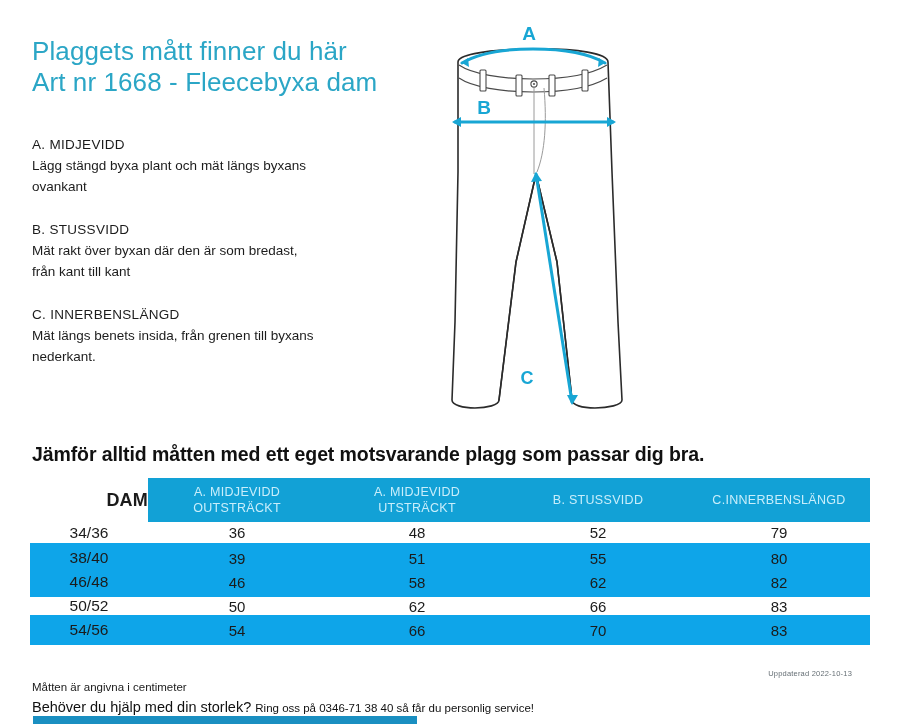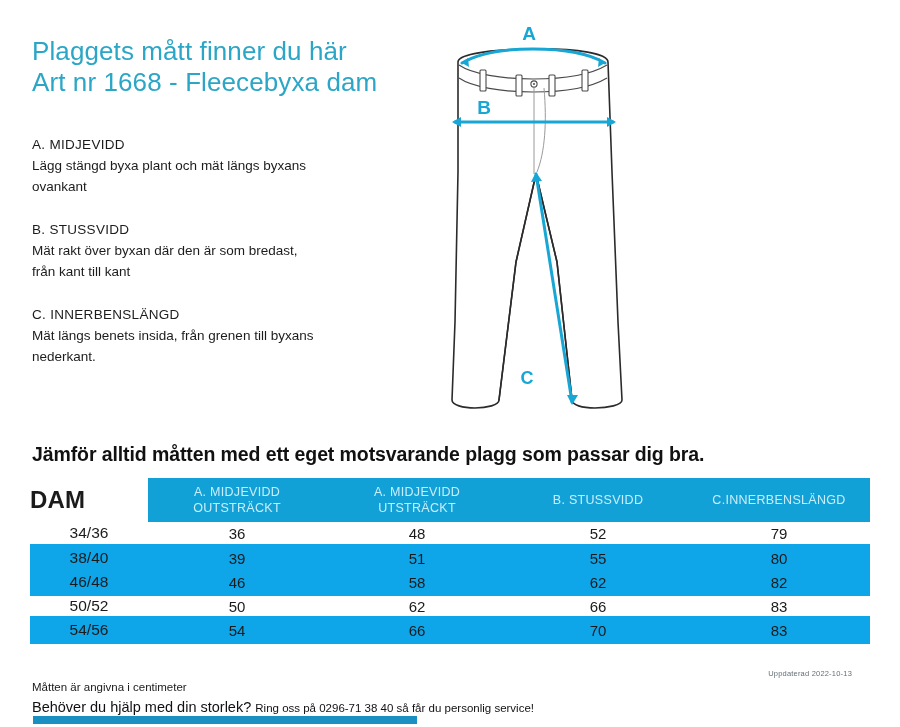--- a/index.html
+++ b/index.html
@@ -84,44 +84,44 @@
     table-layout: fixed;
   }
   #size-table th, #size-table td {
     padding: 0;
     margin: 0;
   }
   thead tr { height: 44px; }
   th.hdr-size {
     background: #ffffff;
     color: #1b1b1b;
-    font-size: 24px;
+    font-size: 18px;
     font-weight: bold;
-    text-align: left;
+    text-align: right;
     vertical-align: middle;
     letter-spacing: 0.2px;
   }
   th.hdr-measure {
     background: #12a1d6;
     color: #c9eefb;
     font-size: 12.5px;
     font-weight: normal;
     text-align: center;
     vertical-align: middle;
     line-height: 16px;
     letter-spacing: 0.3px;
   }
   th.hdr-measure .l2 { display: block; }
   tbody tr { height: 24px; }
   tbody td {
     font-size: 15px;
     text-align: center;
     vertical-align: middle;
     color: #1b1b1b;
-    border-bottom: 4px solid #0ea5e9;
+    border-bottom: 6px solid #0ea5e9;
   }
   tbody tr.odd td { background: #ffffff; }
   tbody tr.even td { background: #0ea5e9; }
   tbody td.size-col { font-size: 15.5px; }
 
   
   #updated-stamp {
     position: absolute;
     right: 48px;
     top: 669px;
@@ -326,17 +326,17 @@
     </tr>
   </tbody>
 </table>
 
 <div id="updated-stamp">Uppdaterad  2022-10-13</div>
 
 <div id="footer">
   <div id="footer-note">Måtten är angivna i centimeter</div>
   <div id="footer-help">
     <span>Behöver du hjälp med din storlek?</span>
-    <span class="small">Ring oss på 0296-71 38 40 så får du personlig service!</span>
+    <span class="small">Ring oss på 0346-71 38 40 så får du personlig service!</span>
   </div>
 </div>
 
 <div id="bottom-bar"></div>
 
 </body></html>

